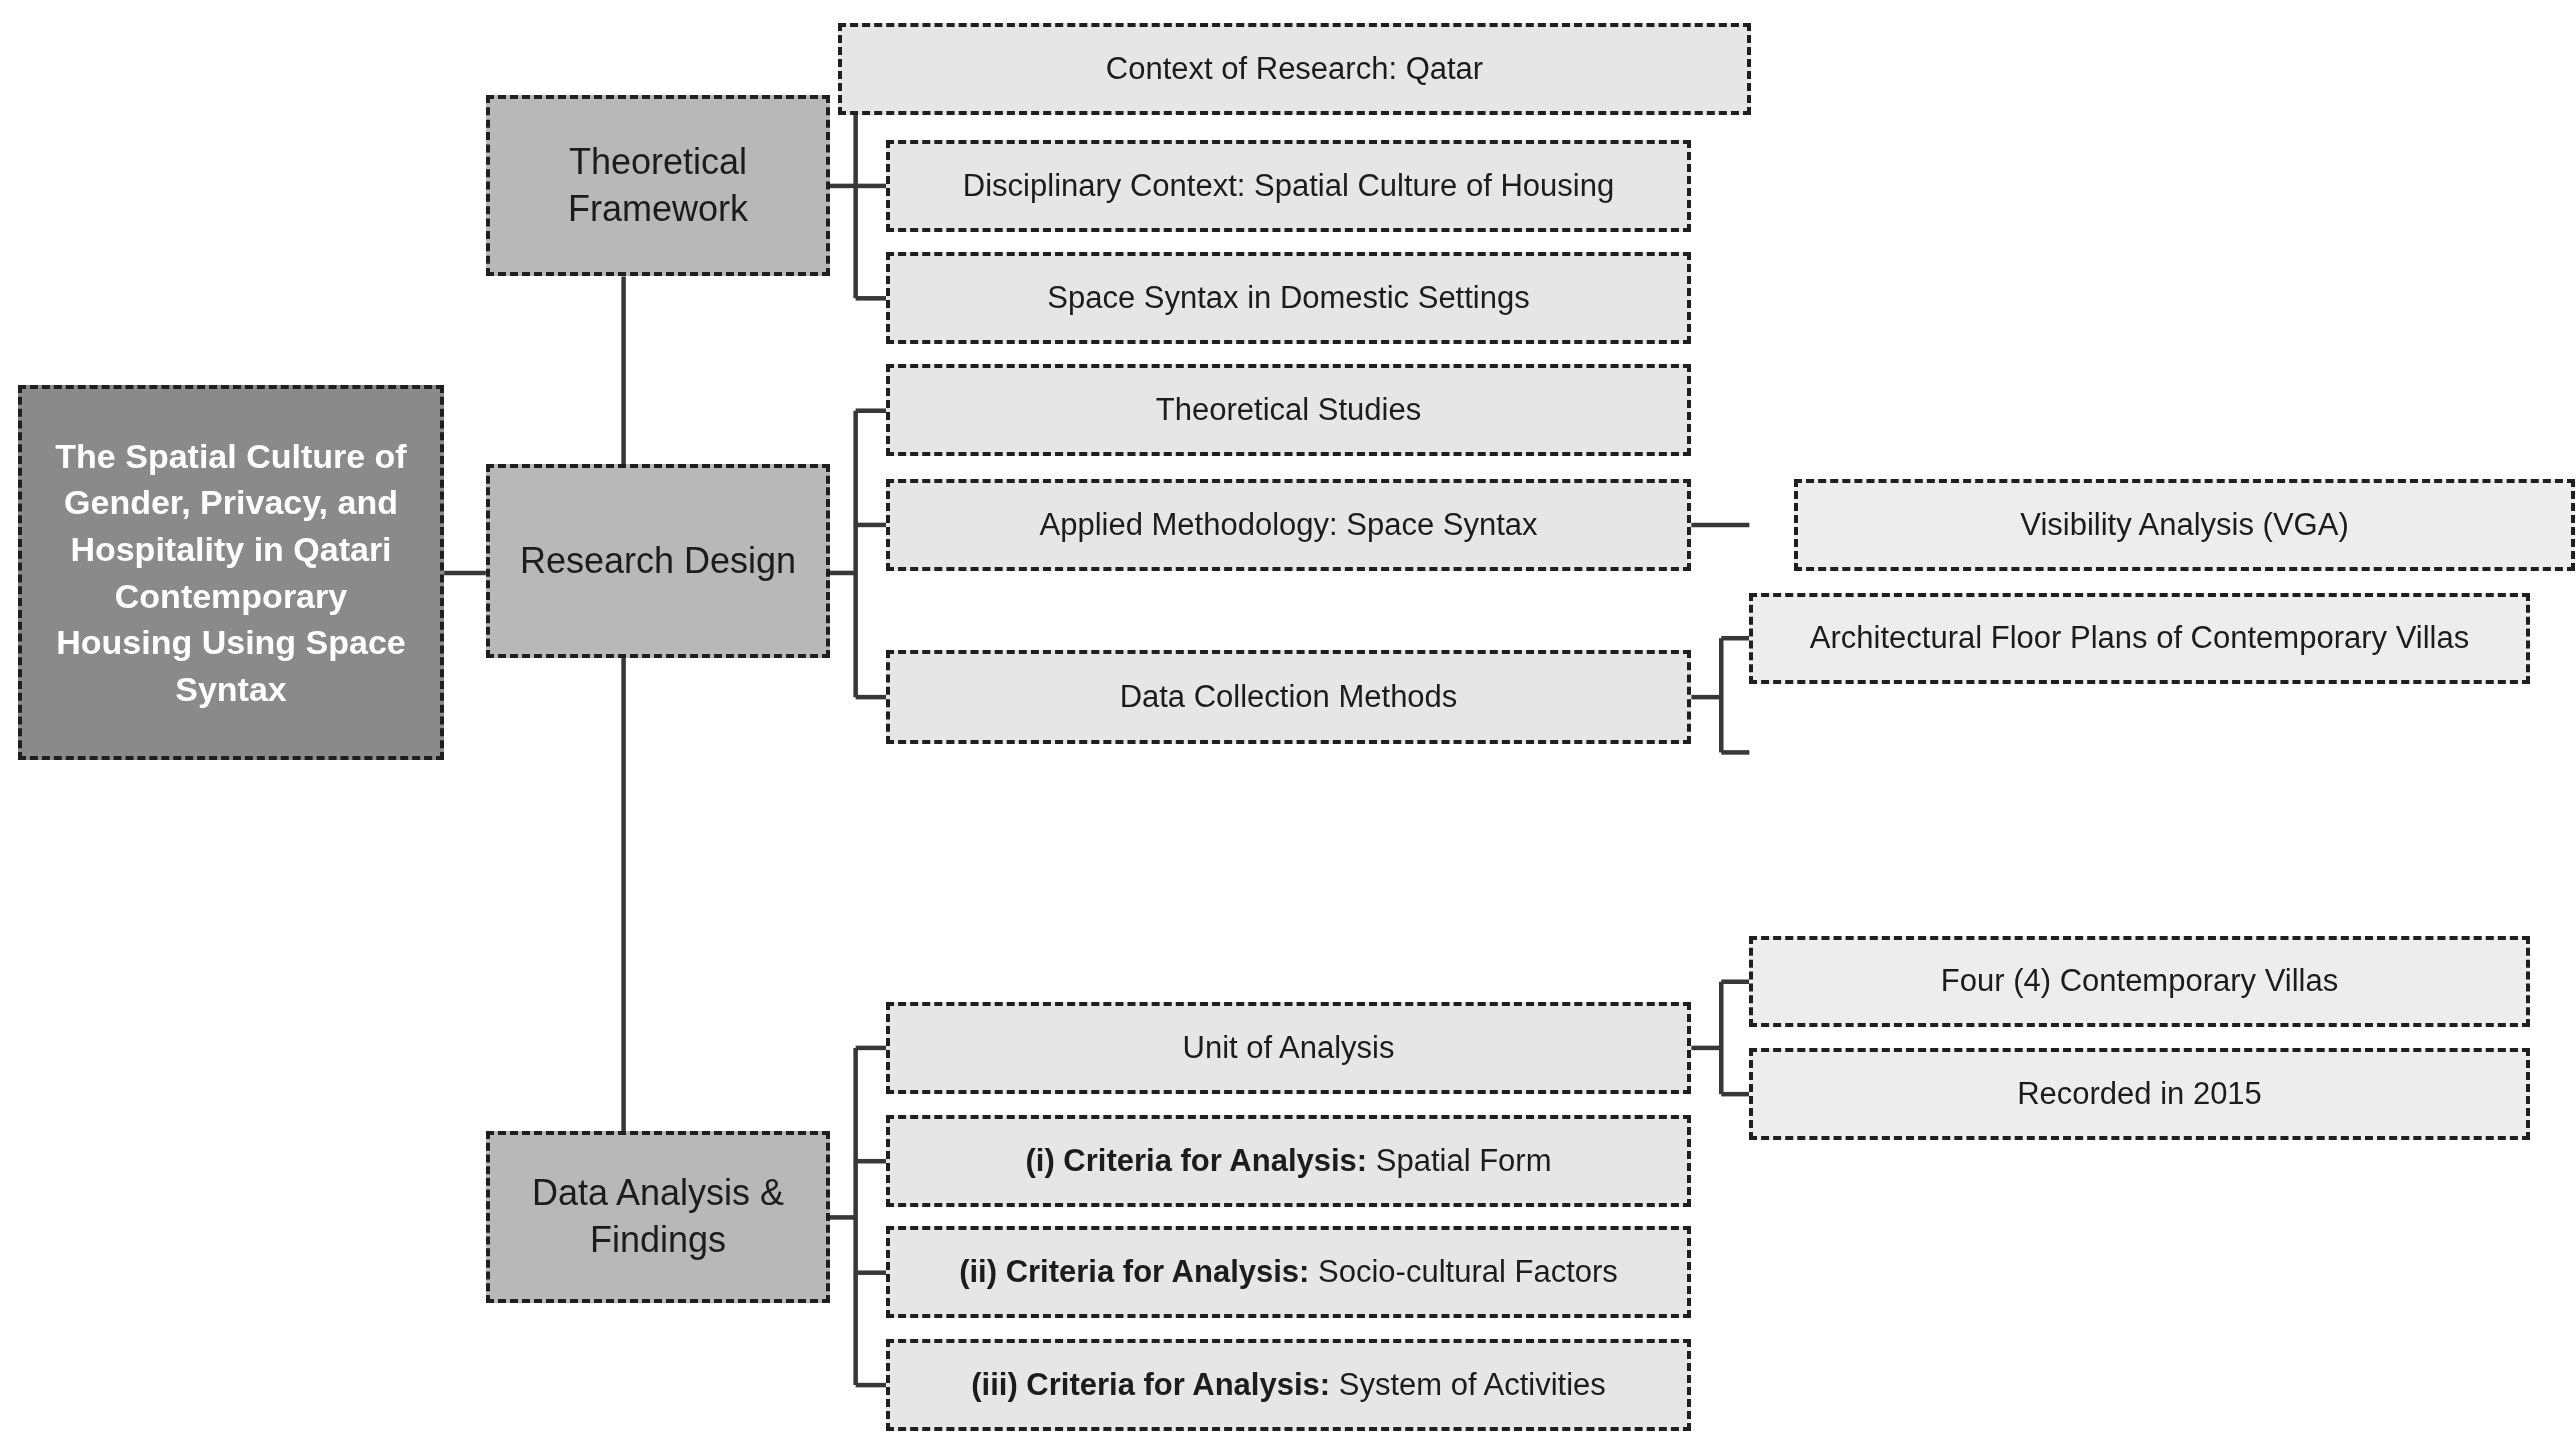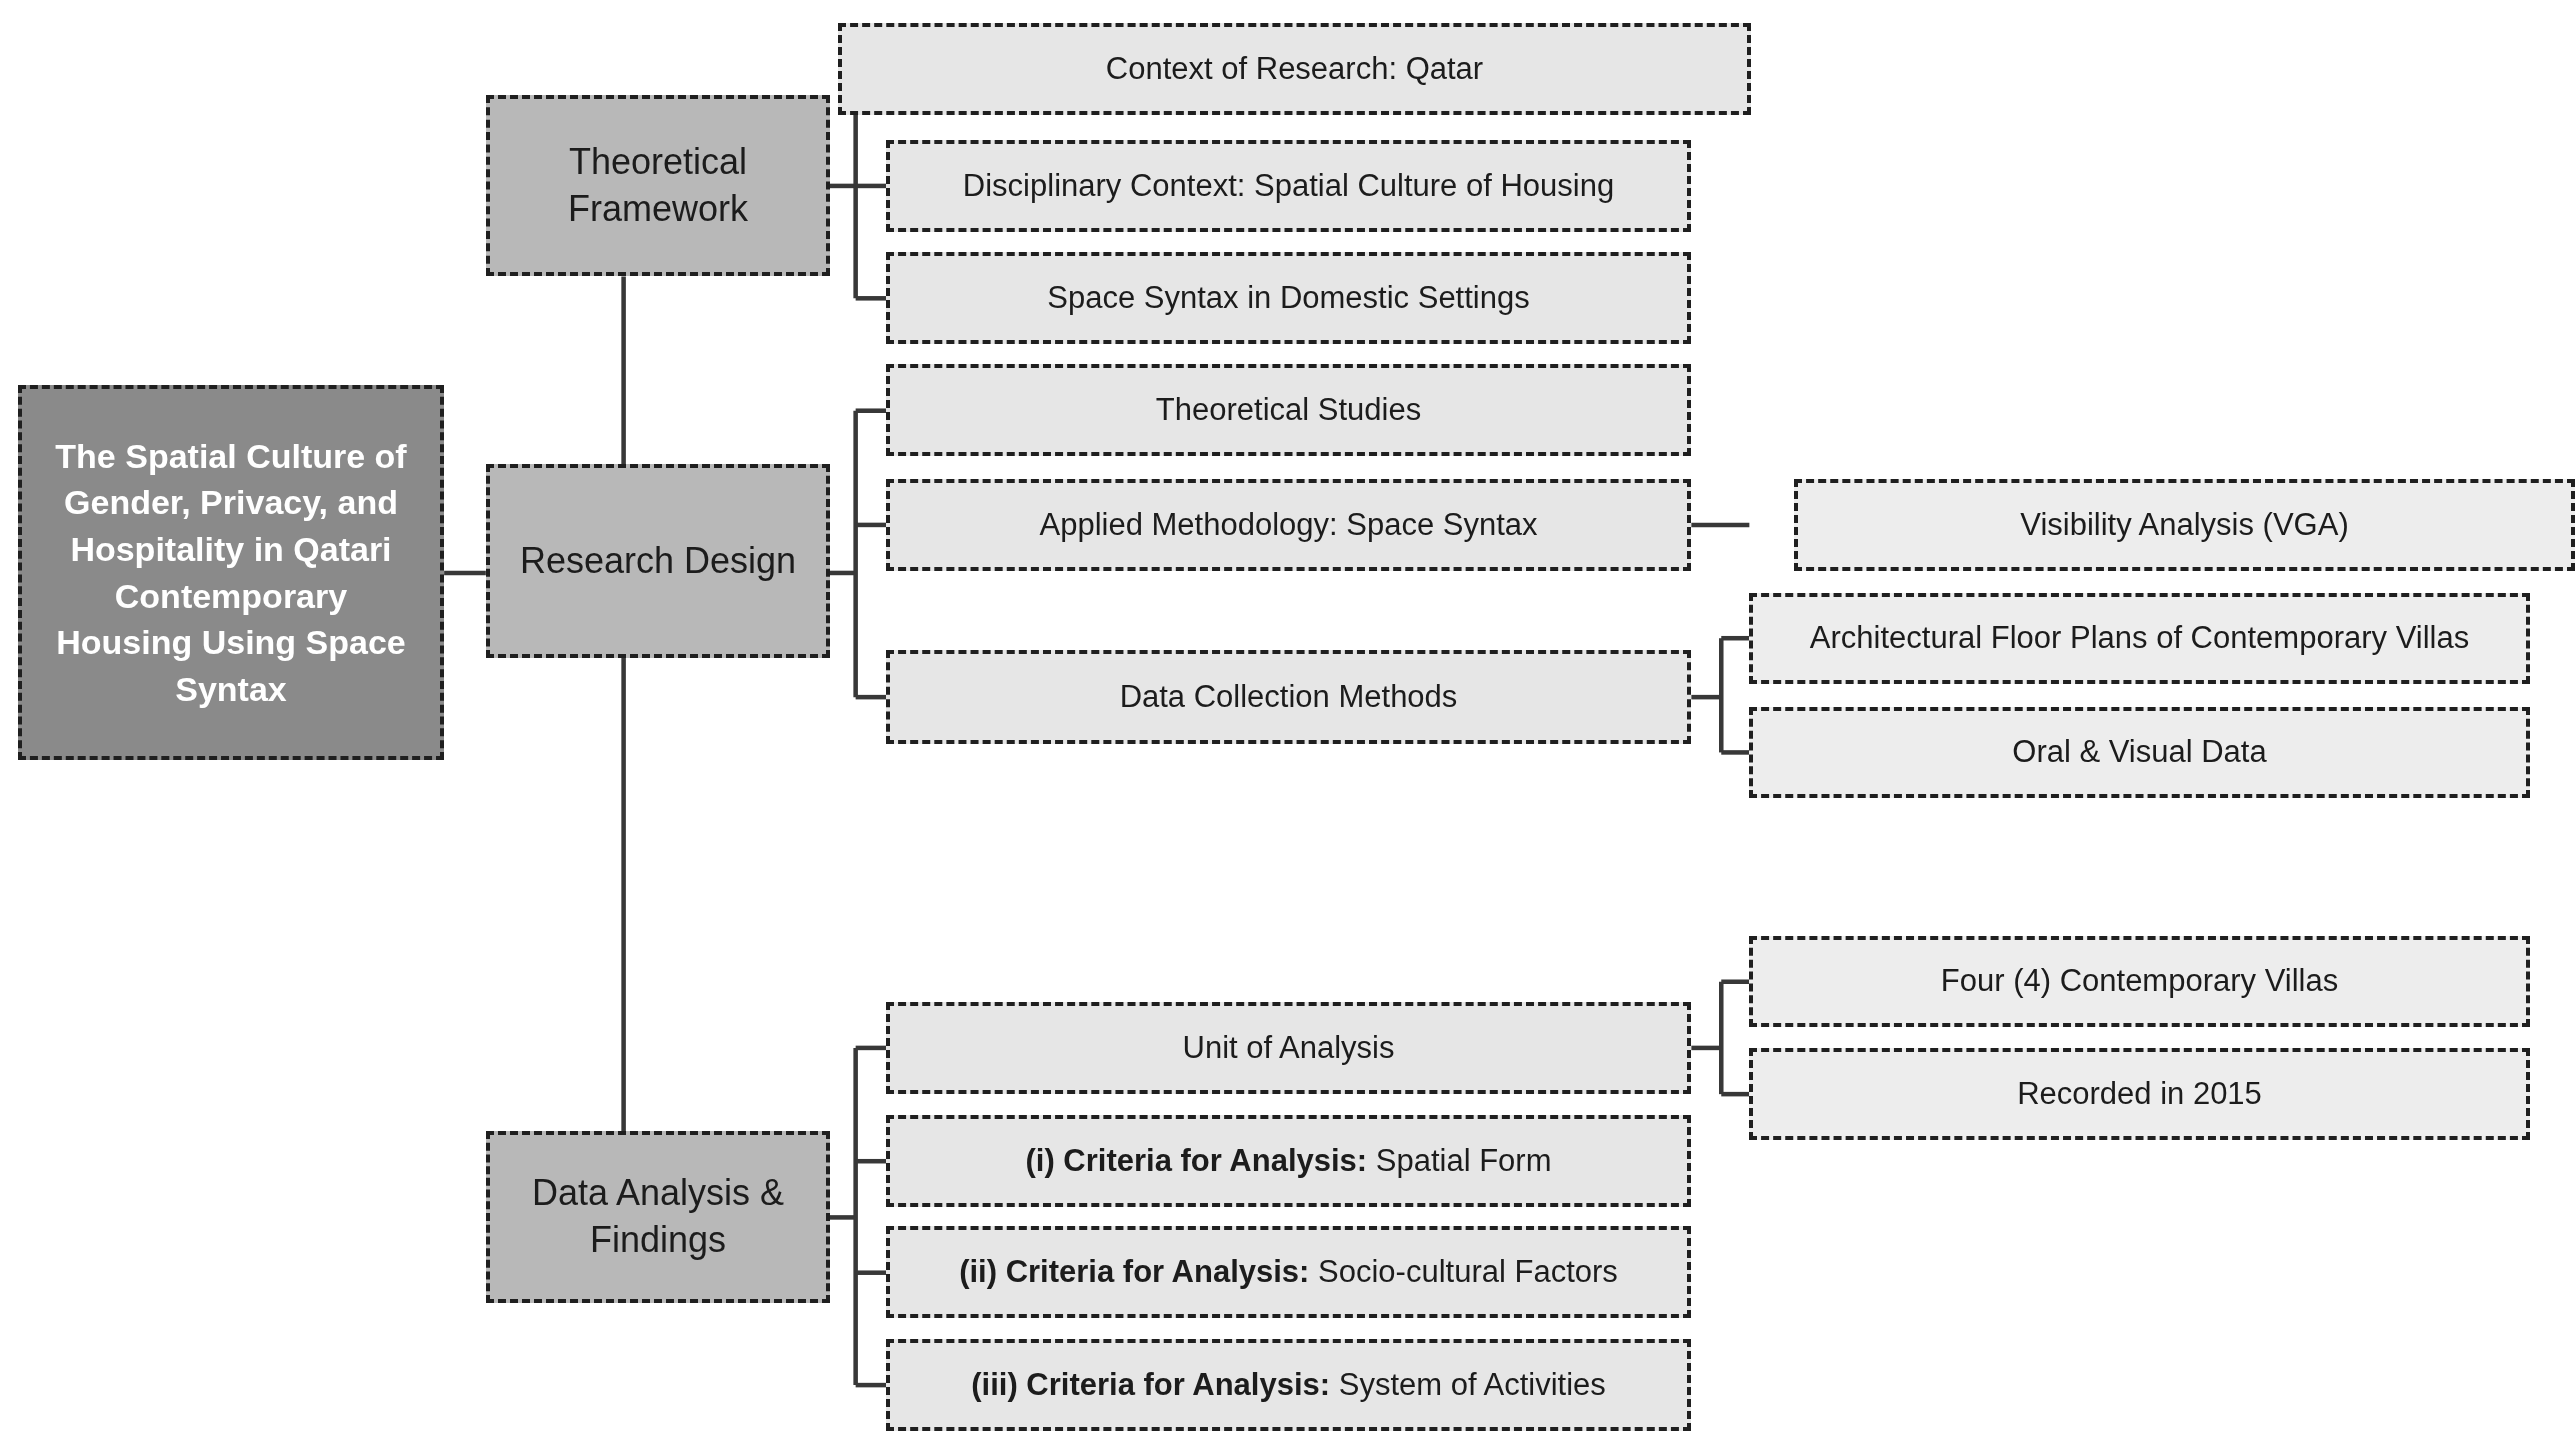--- a/index.html
+++ b/index.html
@@ -163,23 +163,20 @@
   <div class="node branch" style="left:886px; top:1339px; width:805px; height:92px;">
     <span><span class="bold">(iii) Criteria for Analysis:</span><span> System of Activities</span></span>
   </div>
 
   <div class="node leaf" style="left:1749px; top:479px; width:781px; height:92px;margin-left:45px;">
     <span class="lbl">Visibility Analysis (VGA)</span>
   </div>
   <div class="node leaf" style="left:1749px; top:593px; width:781px; height:91px;">
     <span class="lbl">Architectural Floor Plans of Contemporary Villas</span>
   </div>
-  <div class="node leaf" style="left:1749px; top:707px; width:781px; height:91px;">
-    <span class="lbl">Oral &amp; Visual Data</span>
-  </div>
   <div class="node leaf" style="left:1749px; top:936px; width:781px; height:91px;">
     <span class="lbl">Four (4) Contemporary Villas</span>
   </div>
   <div class="node leaf" style="left:1749px; top:1048px; width:781px; height:92px;">
     <span class="lbl">Recorded in 2015</span>
   </div>
 
 </div>
 
 

